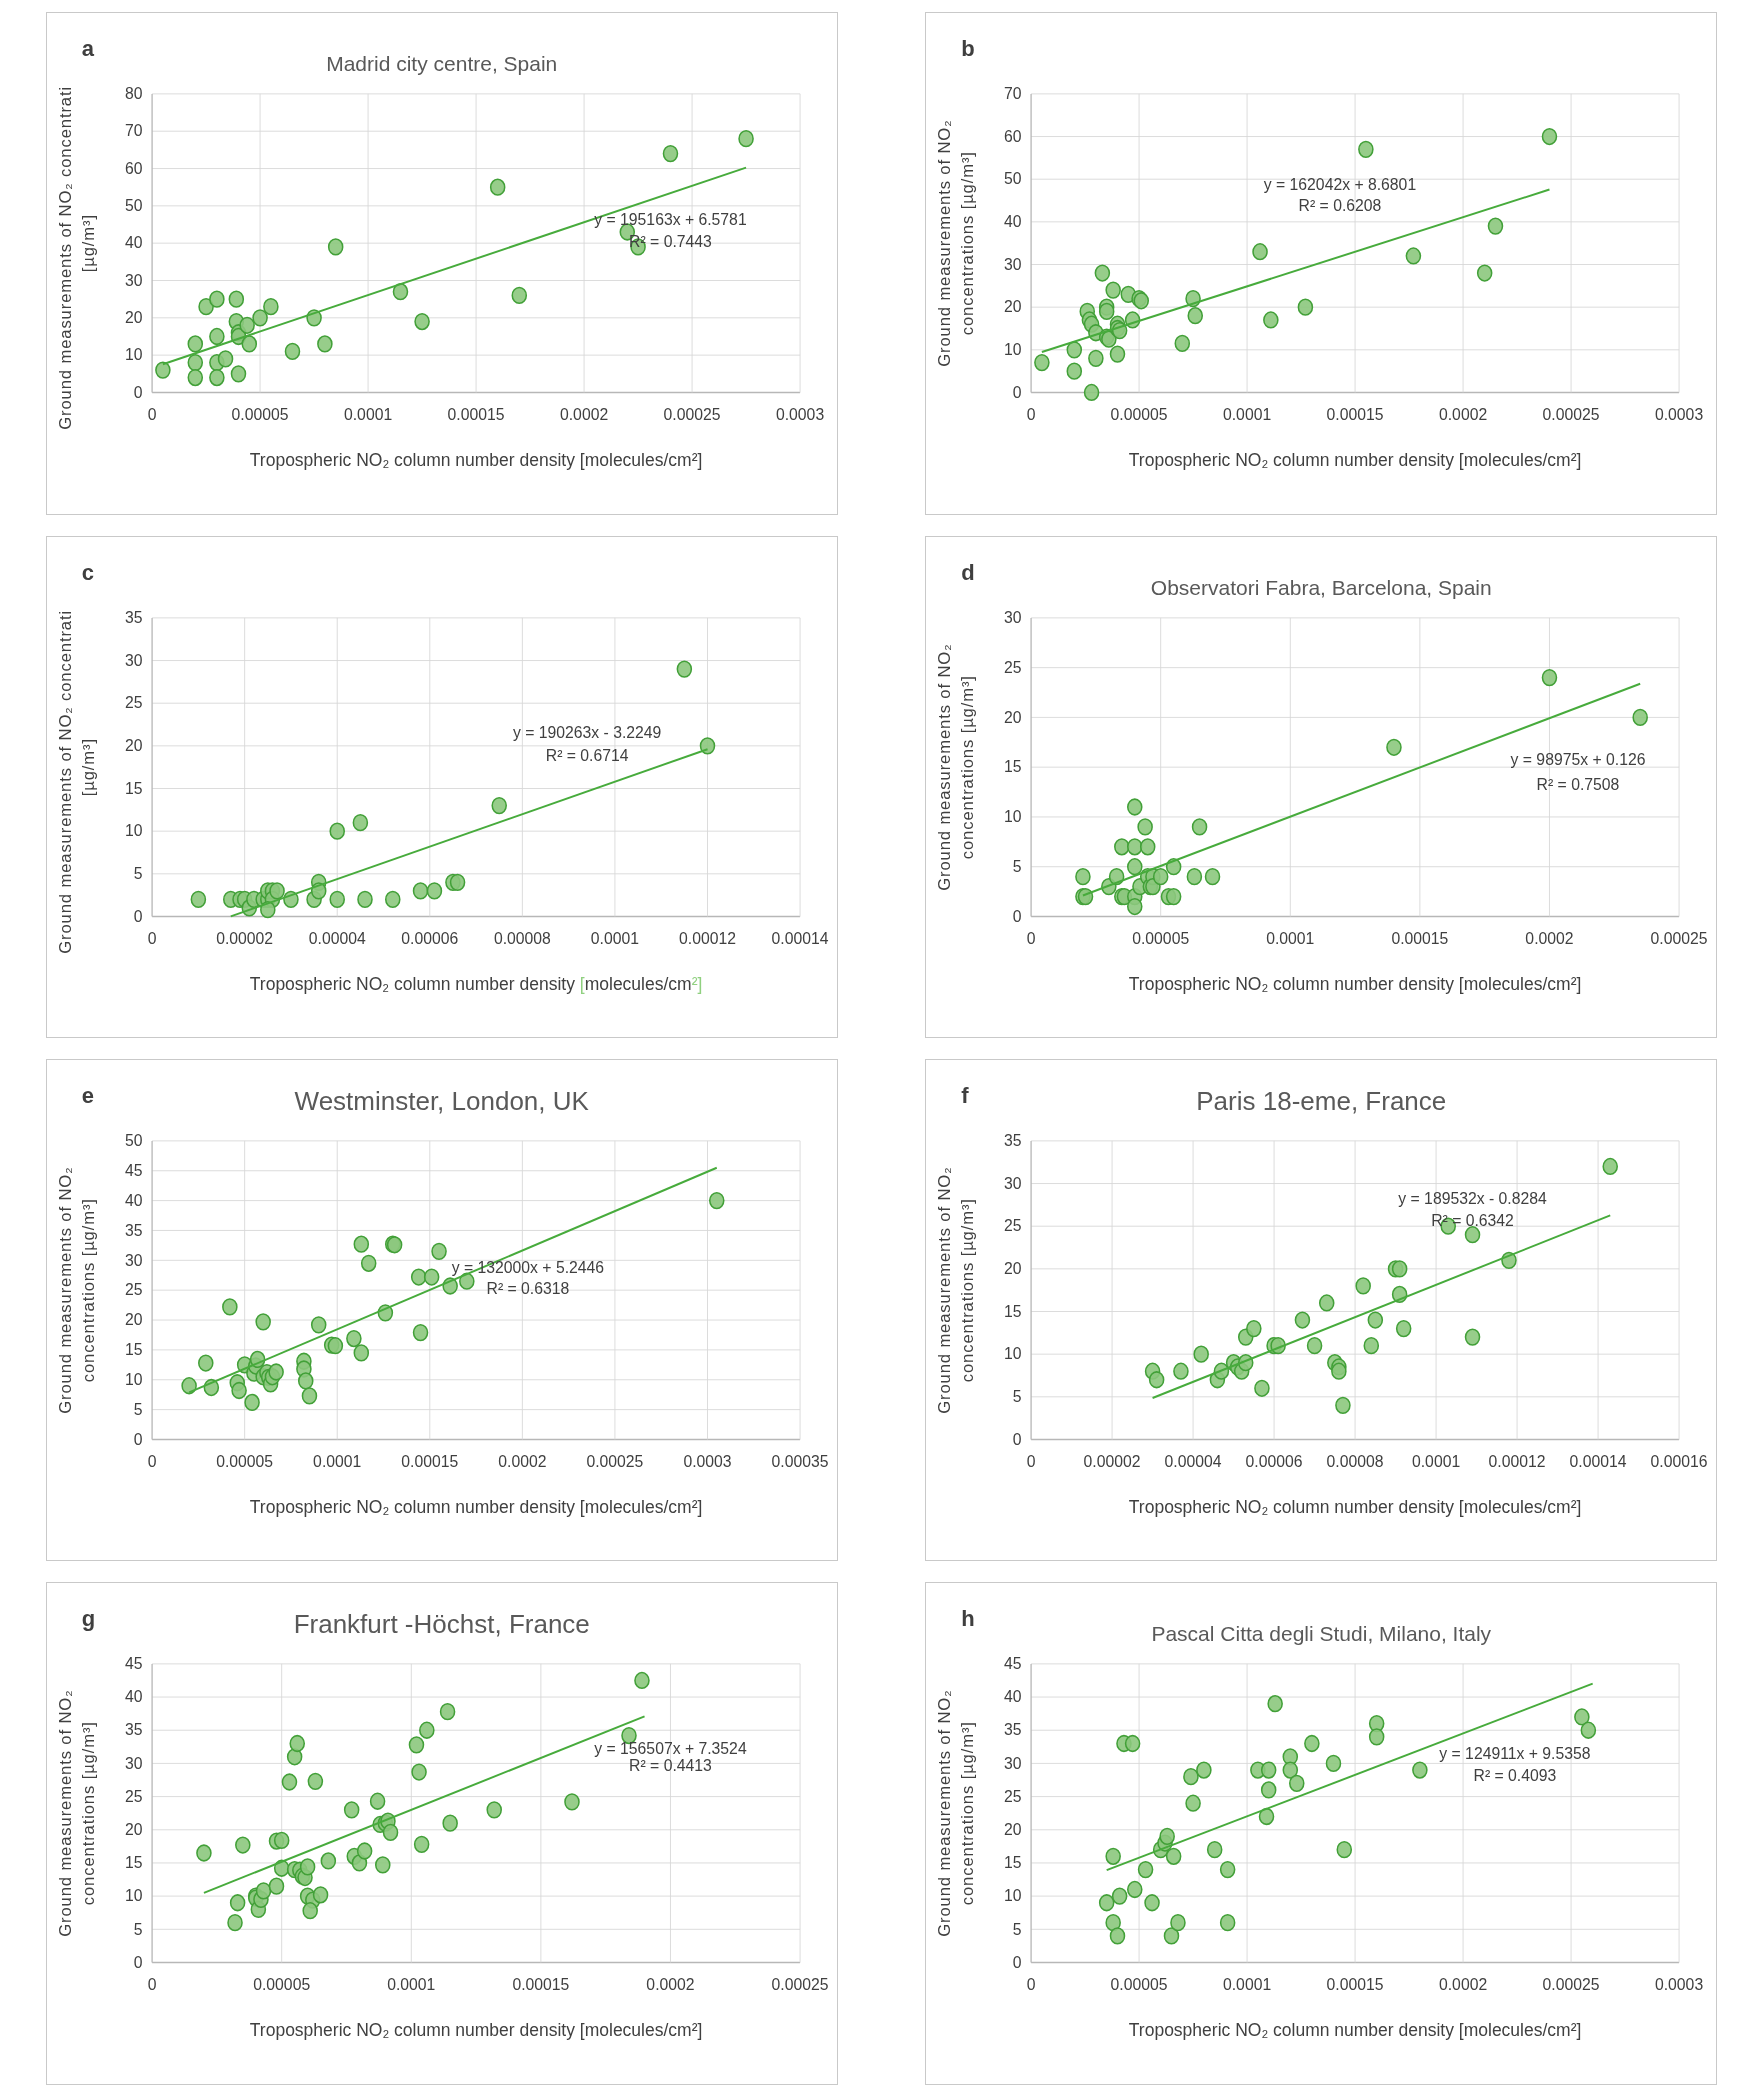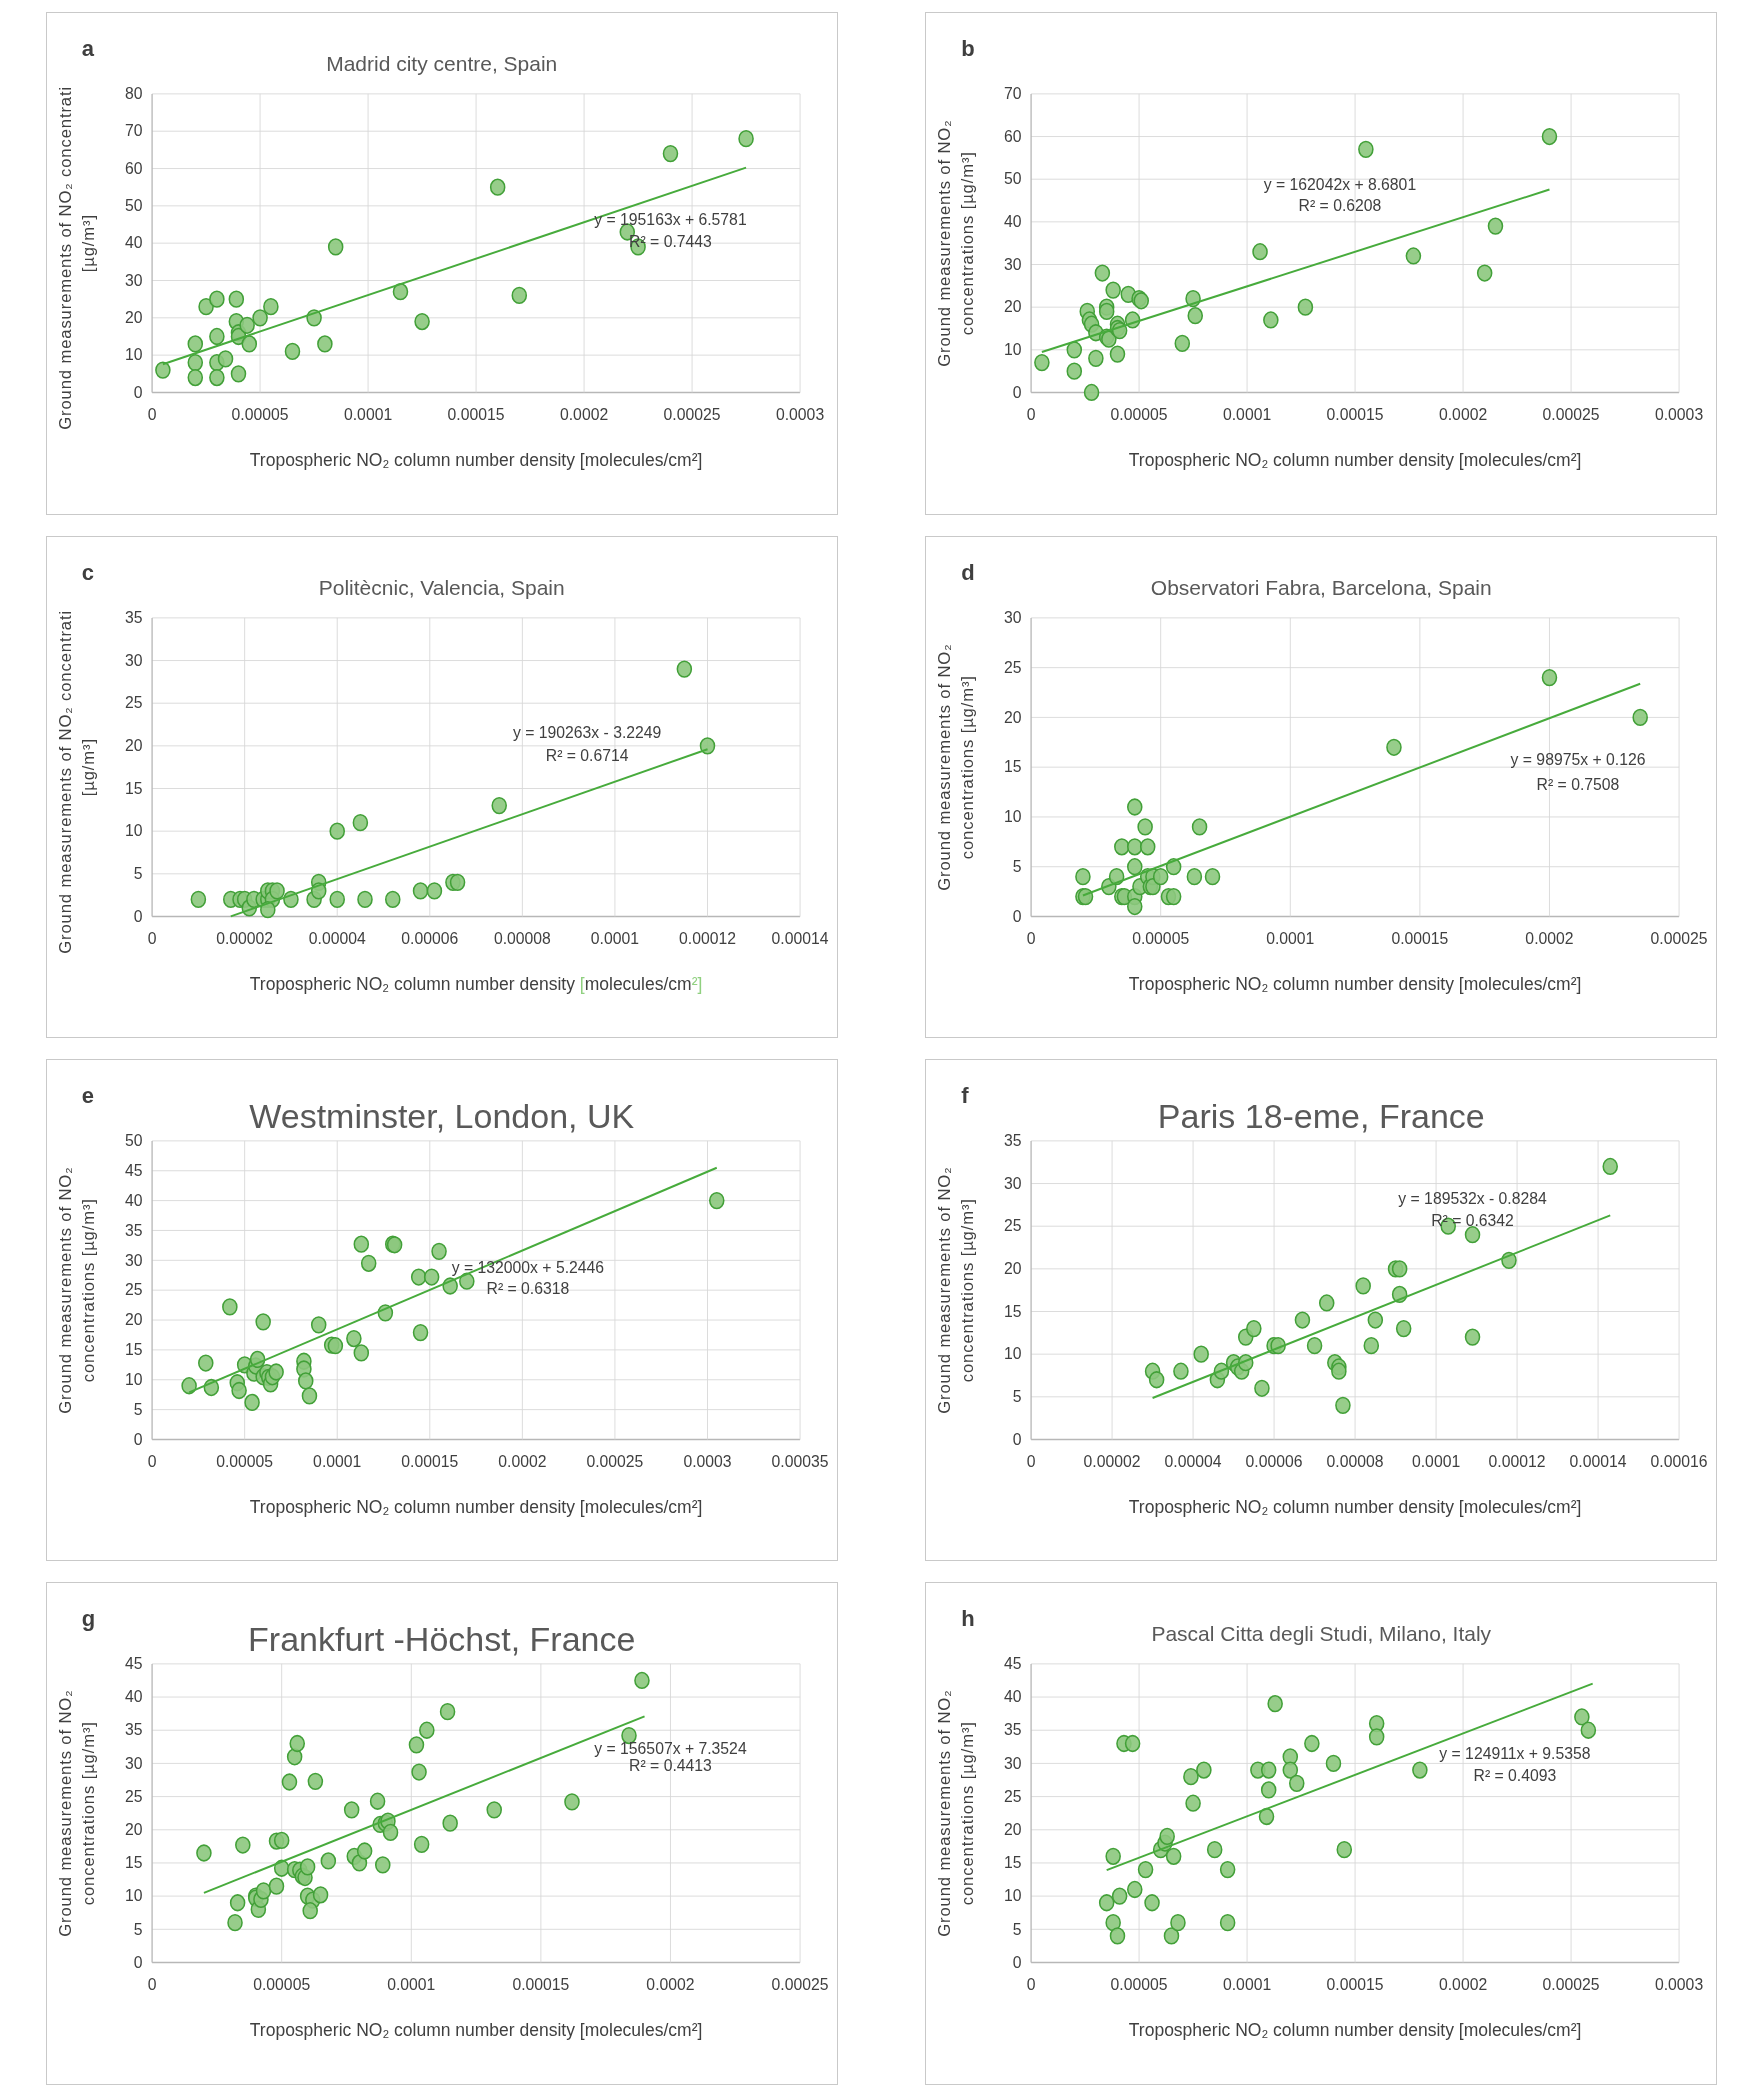--- a/index.html
+++ b/index.html
@@ -14,21 +14,21 @@
     display:flex;flex-direction:column;overflow:hidden;
   }
   .panel-head{position:relative;height:73px;flex:0 0 auto;}
   .panel-letter{
     position:absolute;left:35px;top:25px;font-size:22px;font-weight:bold;color:#3f3f3f;line-height:1;
   }
   .panel-title{
     margin:12px;position:absolute;left:0;right:0;top:27px;text-align:center;
     font-size:21px;font-weight:normal;color:#595959;line-height:1.1;
   }
-  .panel.title-lg .panel-title{font-size:34px;top:26px;}
+  .panel.title-lg .panel-title{font-size:26px;top:15px;}
   .chart{width:100%;display:block;flex:0 0 auto;}
   .chart text{font-family:"Liberation Sans","DejaVu Sans",sans-serif;}
 </style>
 </head>
 <body>
 
 <div class="figure-grid">
 
   <figure class="panel">
     <div class="panel-head">
@@ -182,21 +182,20 @@
         <text x="1720" y="764" text-anchor="middle" font-size="36" fill="#404040">0.0003</text>
         <text x="980" y="868" text-anchor="middle" font-size="40" fill="#404040"><tspan fill="#404040">Tropospheric NO₂ column number density [molecules/cm²]</tspan></text>
         <text x="55" y="359" text-anchor="middle" font-size="38" fill="#404040" letter-spacing="2" transform="rotate(-90 55 359)">Ground measurements of NO₂</text>
         <text x="107" y="359" text-anchor="middle" font-size="38" fill="#404040" letter-spacing="2" transform="rotate(-90 107 359)">concentrations [µg/m³]</text>
       </svg>
   </figure>
 
   <figure class="panel">
     <div class="panel-head">
       <span class="panel-letter">c</span>
-      <h2 class="panel-title">Politècnic, Valencia, Spain</h2>
     </div>
     <svg class="chart" viewBox="0 0 1804 920">
         <line x1="240" y1="700" x2="1720" y2="700" stroke="#b7b7b7" stroke-width="3"></line>
         <line x1="240" y1="602.5714285714286" x2="1720" y2="602.5714285714286" stroke="#d7d7d7" stroke-width="2"></line>
         <line x1="240" y1="505.14285714285717" x2="1720" y2="505.14285714285717" stroke="#d7d7d7" stroke-width="2"></line>
         <line x1="240" y1="407.7142857142857" x2="1720" y2="407.7142857142857" stroke="#d7d7d7" stroke-width="2"></line>
         <line x1="240" y1="310.28571428571433" x2="1720" y2="310.28571428571433" stroke="#d7d7d7" stroke-width="2"></line>
         <line x1="240" y1="212.85714285714283" x2="1720" y2="212.85714285714283" stroke="#d7d7d7" stroke-width="2"></line>
         <line x1="240" y1="115.42857142857144" x2="1720" y2="115.42857142857144" stroke="#d7d7d7" stroke-width="2"></line>
         <line x1="240" y1="18" x2="1720" y2="18" stroke="#d7d7d7" stroke-width="2"></line>

